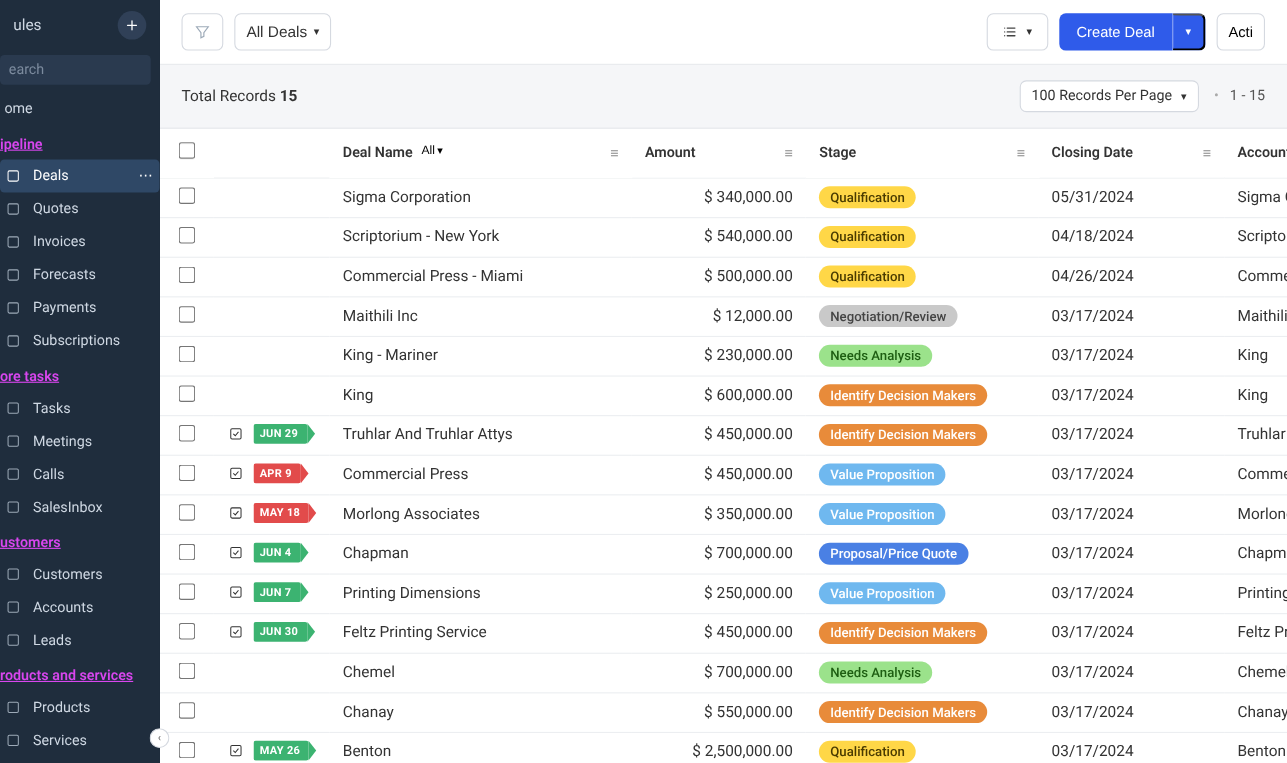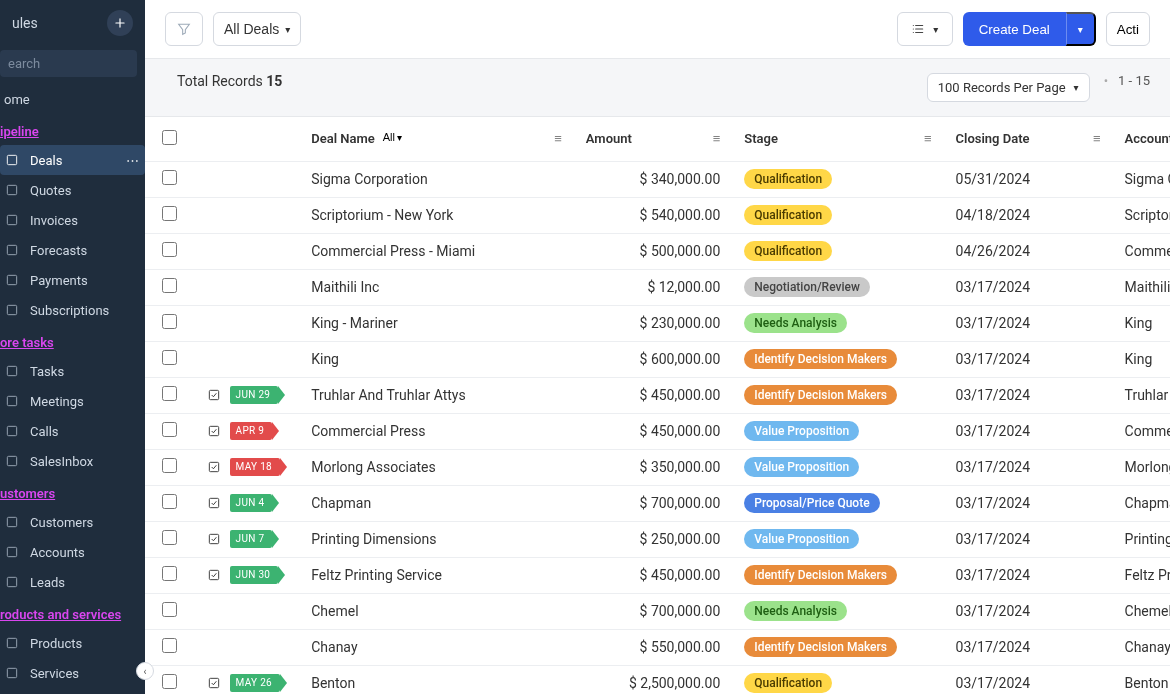--- a/index.html
+++ b/index.html
@@ -21,21 +21,21 @@
 .main { flex: 1; display: flex; flex-direction: column; background: #f5f6f8; overflow: hidden; }
 .toolbar { display: flex; align-items: center; padding: 12px 20px; gap: 10px; background: #fff; border-bottom: 1px solid #e6e8eb; }
 .tb-btn { border: 1px solid #d5d9e0; background: #fff; border-radius: 6px; height: 34px; display: inline-flex; align-items: center; padding: 0 10px; cursor: pointer; gap: 6px; font-size: 14px; color: #333; }
 .tb-filter { width: 38px; justify-content: center; }
 .tb-spacer { flex: 1; }
 .tb-select-view { width: 56px; justify-content: center; gap: 8px; }
 .tb-primary { border: none; background: #2f5bea; color: #fff; font-weight: 500; border-radius: 6px 0 0 6px; height: 34px; padding: 0 16px; display: inline-flex; align-items: center; cursor: pointer; }
 .tb-primary-caret { background: #2f5bea; color: #fff; height: 34px; width: 30px; border-radius: 0 6px 6px 0; border-left: 1px solid rgba(255,255,255,0.3); display: inline-flex; align-items: center; justify-content: center; cursor: pointer; }
 .tb-split { display: inline-flex; }
 .tb-actions { border: 1px solid #d5d9e0; background: #fff; border-radius: 6px; height: 34px; padding: 0 10px; display: inline-flex; align-items: center; cursor: pointer; }
-.subbar { display: flex; align-items: flex-start; padding: 14px 20px; background: #f5f6f8; margin-left: 12px; }
+.subbar { display: flex; align-items: center; padding: 14px 20px; background: #f5f6f8; }
 .subbar .total { font-size: 14px; color: #333; }
 .subbar .total b { font-weight: 700; }
 .subbar-spacer { flex: 1; }
 .records-pp { border: 1px solid #d5d9e0; border-radius: 6px; background: #fff; padding: 6px 10px; display: inline-flex; align-items: center; gap: 8px; cursor: pointer; font-size: 13px; }
 .pager { margin-left: 14px; display: inline-flex; align-items: center; gap: 10px; font-size: 13px; color: #555; }
 .dot { color: #aaa; }
 .grid { flex: 1; overflow: auto; background: #fff; margin: 0 0 0 0; border-top: 1px solid #e6e8eb; }
 table { border-collapse: collapse; width: 100%; min-width: 1200px; }
 th, td { border-bottom: 1px solid #eceef1; text-align: left; padding: 0 12px; height: 36px; white-space: nowrap; }
 th { font-weight: 600; font-size: 13px; color: #333; background: #fff; position: sticky; top: 0; height: 44px; }
@@ -45,21 +45,21 @@
 .col-amount { width: 150px; text-align: right; }
 .col-stage { width: 200px; }
 .col-close { width: 160px; }
 .col-acct { width: 220px; }
 th .h-wrap { display: flex; align-items: flex-start; gap: 6px; }
 th .h-col-menu { margin-left: auto; cursor: pointer; opacity: .6; }
 .th-amount .h-wrap { justify-content: flex-end; }
 .dealname-filter { font-size: 11px; border: none; background: transparent; cursor: pointer; padding: 0 2px; display: inline-flex; align-items: center; gap: 2px; }
 input[type=checkbox] { width: 15px; height: 15px; cursor: pointer; }
 .flag-task { width: 16px; height: 16px; display: inline-flex; align-items: center; justify-content: center; }
-.flag-date { display: inline-flex; align-items: center; height: 18px; font-size: 10px; font-weight: 400; color: #fff; padding: 0 8px 0 6px; border-radius: 2px; position: relative; letter-spacing: .3px; }
+.flag-date { display: inline-flex; align-items: center; height: 18px; font-size: 10px; font-weight: 700; color: #fff; padding: 0 8px 0 6px; border-radius: 2px; position: relative; letter-spacing: .3px; }
 .flag-date::after { content: ""; position: absolute; right: -7px; top: 0; border-top: 9px solid transparent; border-bottom: 9px solid transparent; border-left: 7px solid var(--flagc); }
 .flag-green { background: #3cb371; --flagc: #3cb371; }
 .flag-red { background: #e24b4b; --flagc: #e24b4b; }
 .flaggrp { display: inline-flex; align-items: center; gap: 8px; }
 .amount-cell { text-align: right; }
 .stage-pill { display: inline-block; padding: 3px 10px; border-radius: 12px; font-size: 12px; font-weight: 500; }
 .s-qualification { background: #ffd747; color: #4a3b00; }
 .s-negotiation { background: #c9c9c9; color: #444; }
 .s-needs { background: #9be28b; color: #1e5e12; }
 .s-identify { background: #e88b3a; color: #fff; }

